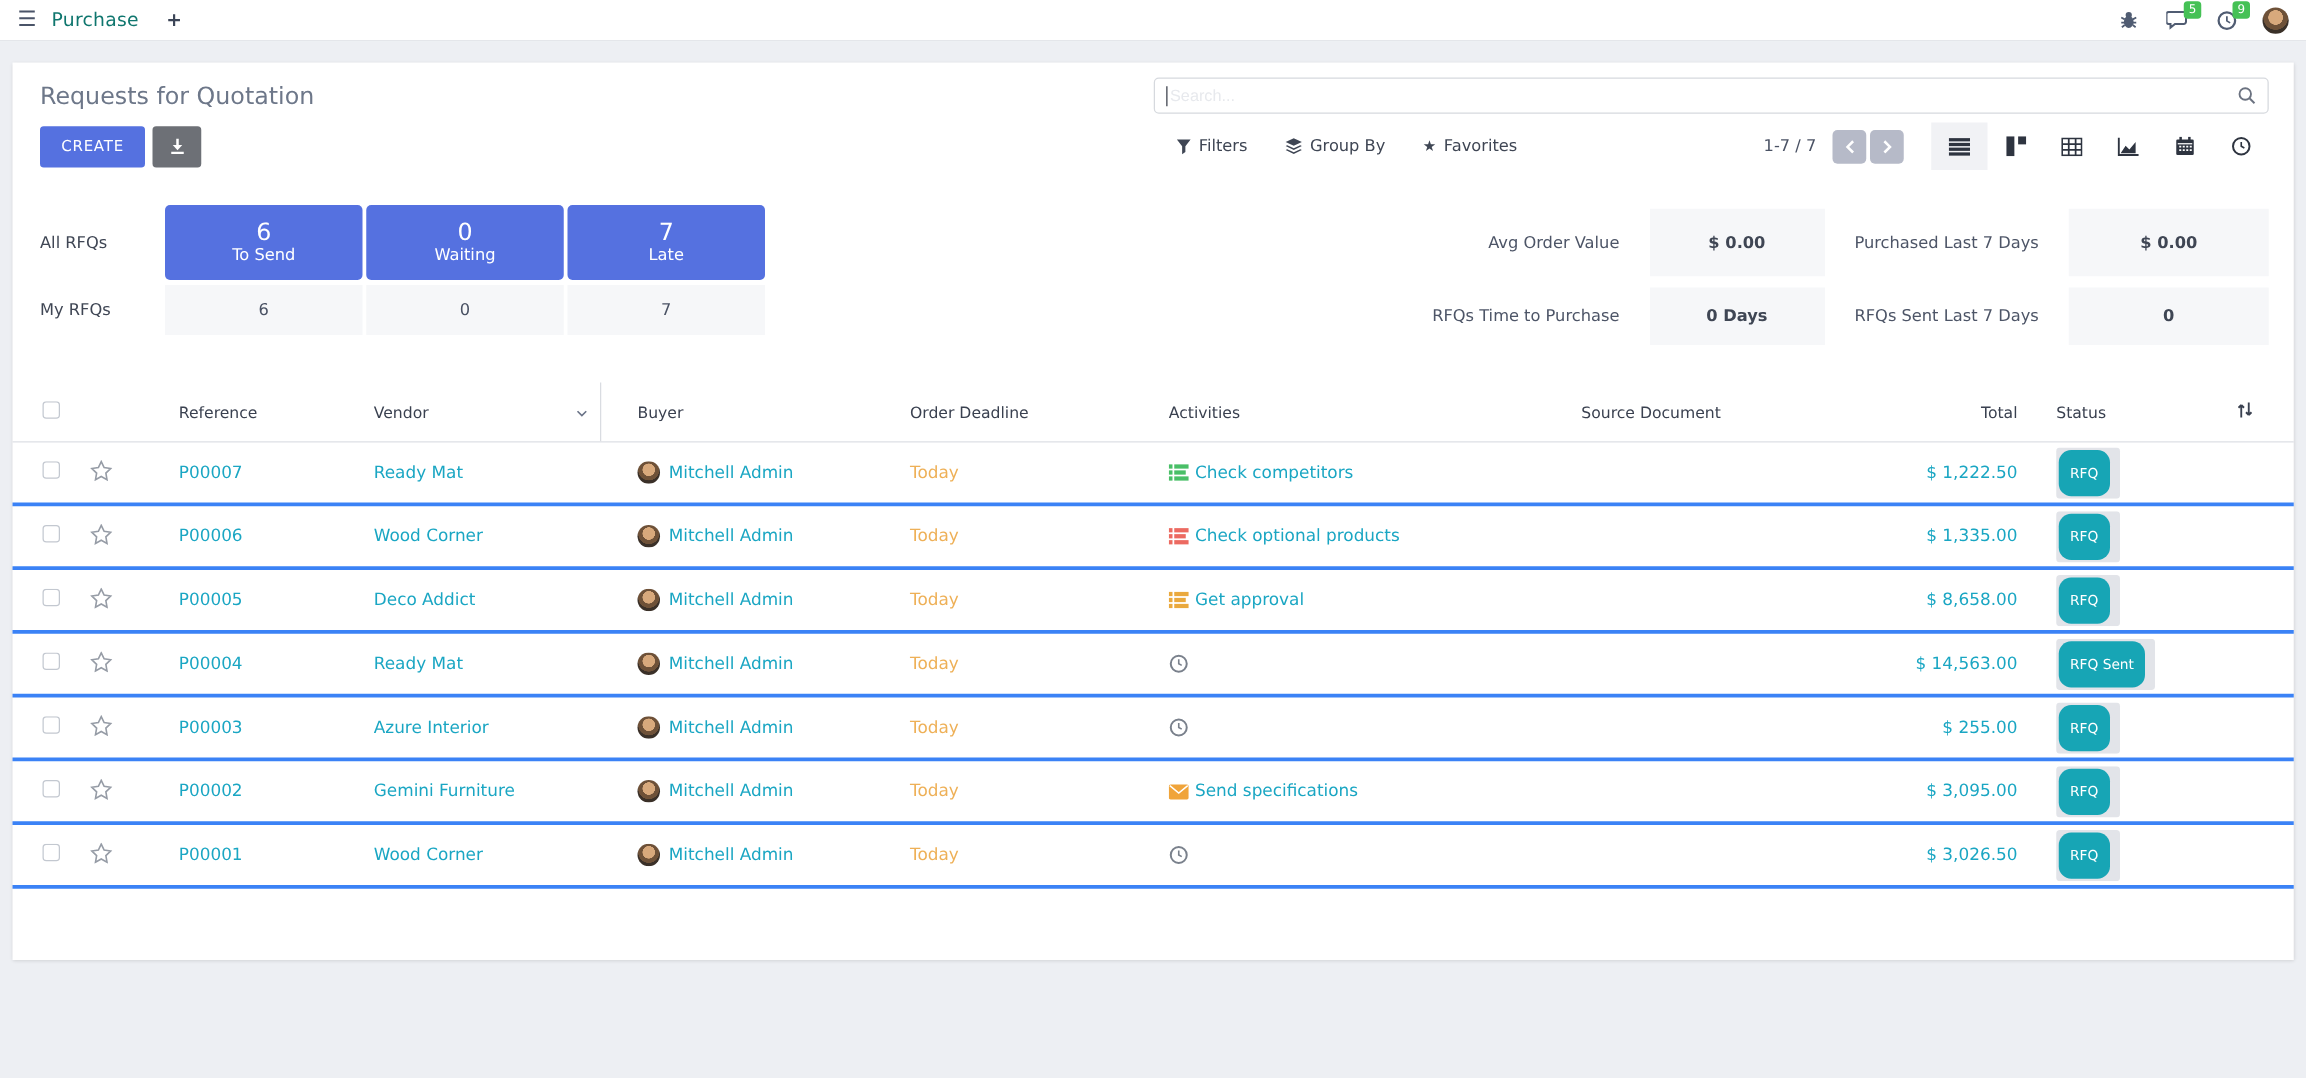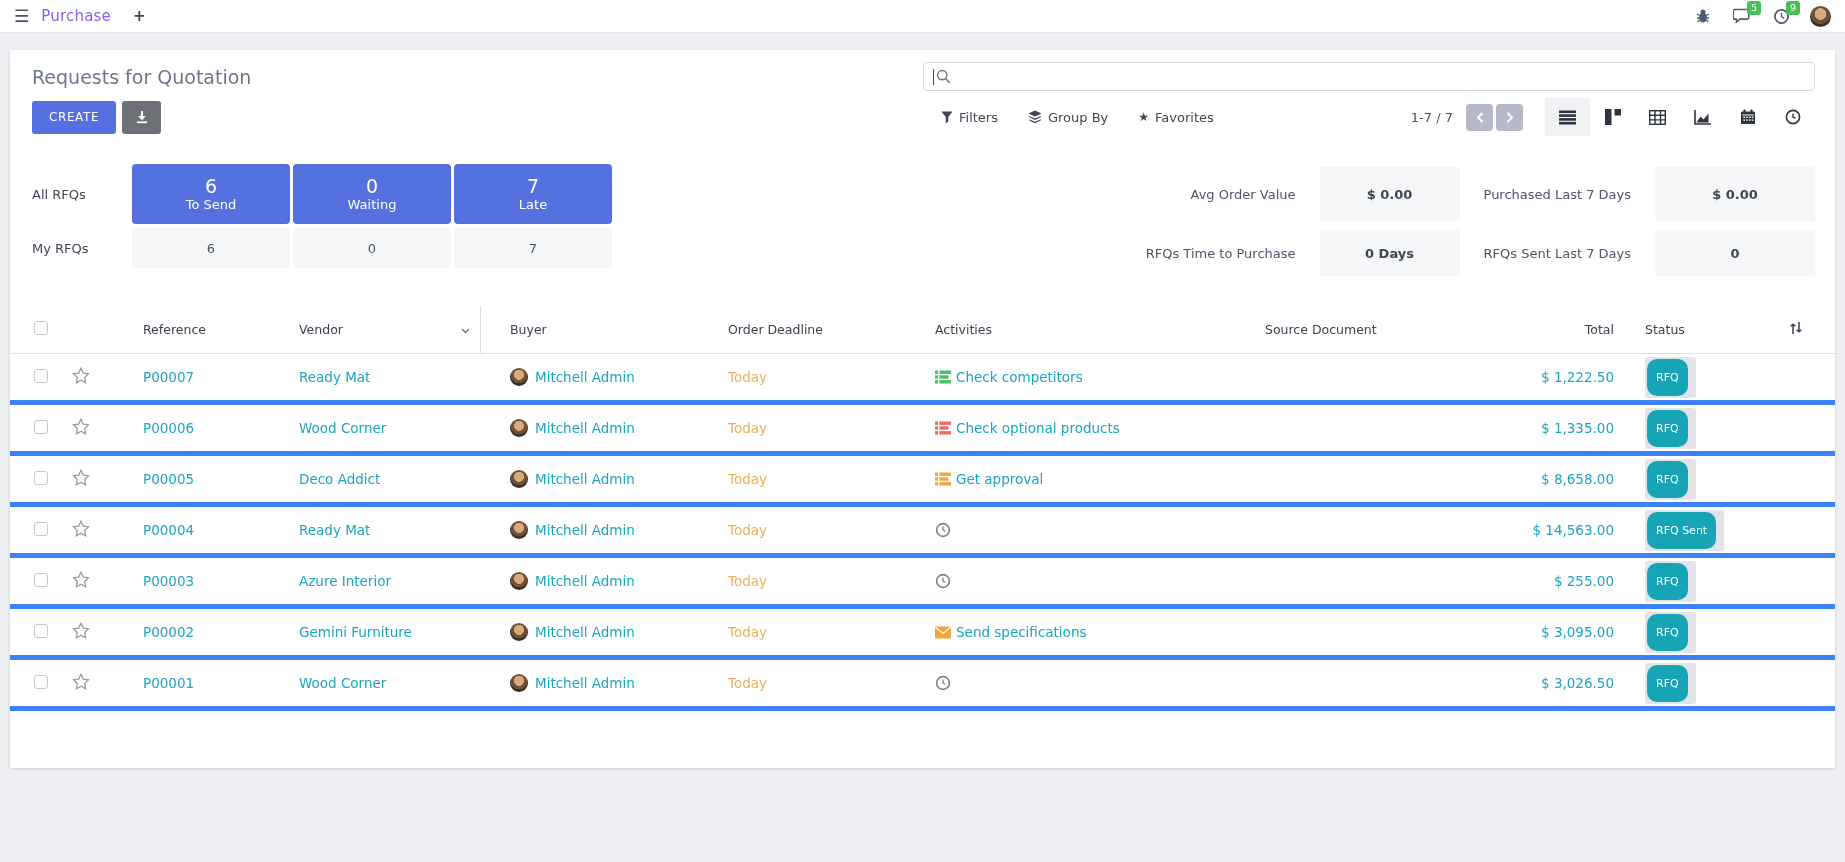--- a/index.html
+++ b/index.html
@@ -4,21 +4,21 @@
 <style>
   * { box-sizing: border-box; margin: 0; padding: 0; }
   html,body { width:1845px; height:862px; overflow:hidden; }
   body { background:#edeff3; font-family:"DejaVu Sans","Liberation Sans",sans-serif; color:#4b5260; }
 
   
   .navbar { height:33px; background:#fff; border-bottom:1px solid #e4e6ea;
             display:flex; align-items:center; padding:0 14px; position:relative; }
   .nav-left { display:flex; align-items:center; gap:12px; }
   .menu-glyph { font-size:17px; color:#4a5468; cursor:pointer; }
-  .app-name { font-size:15px; color:#8b5cf6; letter-spacing:.2px; }
+  .app-name { font-size:15px; color:#0f766e; letter-spacing:.2px; }
   .plus-glyph { font-size:15px; font-weight:bold; color:#3c4557; margin-left:10px; cursor:pointer; }
   .nav-right { margin-left:auto; display:flex; align-items:center; gap:19px; }
   .nav-ico { position:relative; width:20px; height:20px; display:flex; align-items:center; justify-content:center; cursor:pointer; }
   .nav-badge { position:absolute; top:-5px; right:-9px; background:#45c155; color:#fff;
                font-size:9.5px; line-height:1; padding:2px 4px; border-radius:3px; }
   .avatar { width:21px; height:21px; border-radius:50%; overflow:hidden; display:inline-block; flex:none;
             background:radial-gradient(circle at 50% 38%, #d8a97c 0 34%, #6e5138 36% 58%, #3a3028 60% 100%); }
 
   
   .sheet { position:absolute; left:10px; right:10px; top:50px; height:718px; background:#fff;
@@ -65,21 +65,21 @@
   .kpi-right { display:grid; grid-template-columns:auto 140px auto 160px; grid-template-rows:60px 46px;
                column-gap:24px; row-gap:6px; align-items:center; }
   .stat-label { font-size:13px; color:#4d5567; text-align:right; }
   .stat-box { background:#f6f7f9; height:54px; display:flex; align-items:center; justify-content:center;
               font-size:13px; color:#3f4654;font-weight:bold; }
   .stat-box.short { height:46px; }
 
   
   .list { margin-top:30px; font-size:13.5px; }
   .tr { display:grid; grid-template-columns:52px 52px 156px 211px 218px 207px 330px 260px 120px 115px 1fr;
-        align-items:center; height:51px; border-bottom:5px solid #3b82f6; }
+        align-items:center; height:51px; border-bottom:3px solid #3b82f6; }
   .tr.head { height:48px; border-bottom:1px solid #dde0e5; font-size:12.5px; color:#3a4150; }
   .td { padding-left:29px; white-space:nowrap; overflow:hidden; }
   .td.c-sel { padding-left:24px; }
   .td.c-star { padding-left:10px; }
   .td.c-tot { text-align:right; padding-left:0; padding-right:2px; }
   .td.c-gear { text-align:right; padding-right:32px; }
   .head .c-ven { border-right:1px solid #d9dce1; height:100%; display:flex; align-items:center; gap:8px; }
   .cb { width:14px; height:14px; border:1px solid #c3c8d0; border-radius:3px; background:#fff; display:inline-block; cursor:pointer; }
   .link { color:#1aa6c3; cursor:pointer; }
   .deadline { color:#eeb057; }
@@ -127,20 +127,21 @@
   </div>
 </div>
 
 <div class="sheet">
 
   <div class="cp">
     <div class="cp-row1">
       <div class="page-title">Requests for Quotation</div>
       <div class="search-wrap">
         <span class="caret-bar"></span>
+        <input class="search-input" placeholder="Search..." style="">
         <svg width="15" height="15" viewBox="0 0 15 15" fill="none" stroke="#6b7280" stroke-width="1.5">
           <circle cx="6.2" cy="6.2" r="4.6"></circle>
             <path d="M9.8 9.8 13.6 13.6"></path>
         </svg>
       </div>
     </div>
     <div class="cp-row2">
       <button class="btn-create">CREATE</button>
       <button class="btn-export">
         <svg width="14" height="14" viewBox="0 0 14 14" fill="#fff">

